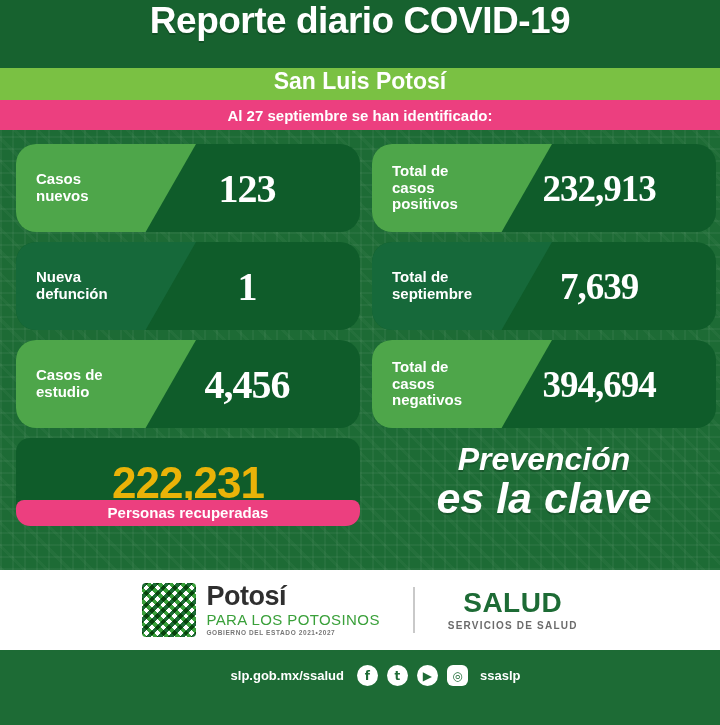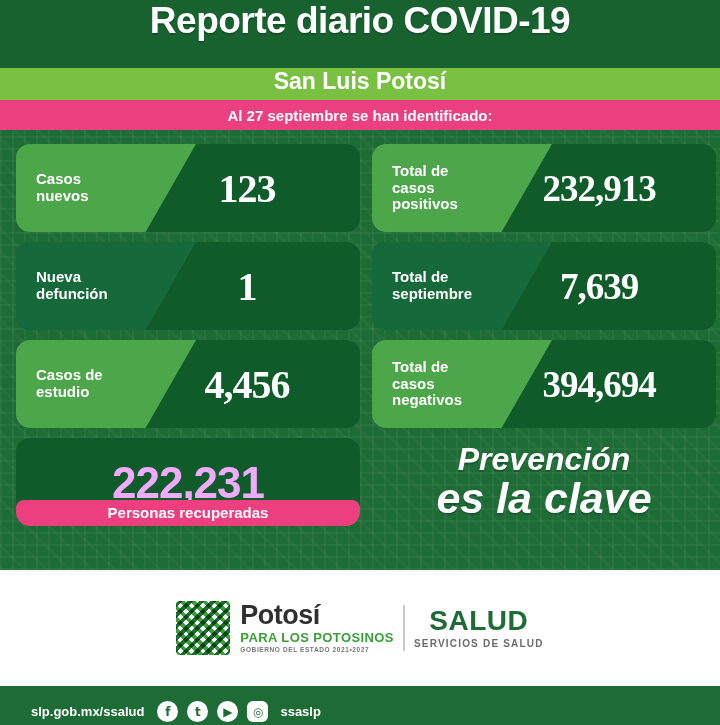--- a/index.html
+++ b/index.html
@@ -64,21 +64,21 @@
 
   .grid {
     display: grid;
     grid-template-columns: 344px 344px;
     gap: 10px 12px;
   }
 
   .card {
     position: relative;
     height: 88px;
-    border-radius: 14px;
+    border-radius: 20px;
     overflow: hidden;
     background: #0f5c2a;
     display: flex;
     align-items: center;
   }
   .card .lbl {
     position: relative;
     z-index: 2;
     color: #ffffff;
     font-size: 15px;
@@ -127,21 +127,21 @@
     height: 88px;
     border-radius: 14px;
     background: #0f5c2a;
     display: flex;
     flex-direction: column;
     align-items: center;
     justify-content: center;
     overflow: hidden;
   }
   .recovered .rnum {
-    color: #f0abfc;
+    color: #eab308;
     font-size: 44px;
     font-weight: bold;
     letter-spacing: -1px;
     line-height: 1;
     margin-top: 2px;
   }
   .recovered .rpill {
     margin-top: 6px;
     background: #ec3f7f;
     color: #ffffff;
@@ -171,50 +171,50 @@
   .slogan .l2 {
     font-size: 43px;
     font-weight: bold;
     font-style: italic;
     line-height: 1.05;
   }
 
   
   .footer-white {
     background: #ffffff;
-    height: 116px;
+    height: 80px;
     display: flex;
     align-items: center;
     justify-content: center;
-    gap: 9px;
+    gap: 33px;
   }
   .logo-block { display: flex; align-items: center; gap: 10px; }
   .glyph {
     width: 54px; height: 54px;
     background:
       repeating-linear-gradient(45deg, #3aa03a 0 4px, #ffffff 4px 8px),
       repeating-linear-gradient(-45deg, #1d6b35 0 4px, #ffffff 4px 8px);
     background-blend-mode: multiply;
     border-radius: 4px;
   }
   .potosi-text { line-height: 1; }
   .potosi-text .p1 { font-size: 27px; font-weight: bold; color: #2f2f2f; letter-spacing: -0.5px; }
-  .potosi-text .p2 { font-size: 13px; font-weight: bold; color: #3aa03a; letter-spacing: 0.4px; margin-top: 2px; }
+  .potosi-text .p2 { font-size: 15px; font-weight: normal; color: #3aa03a; letter-spacing: 0.4px; margin-top: 2px; }
   .potosi-text .p3 { font-size: 6.5px; font-weight: bold; color: #777; letter-spacing: 0.6px; margin-top: 3px; }
   .vdiv { width: 2px; height: 46px; background: #c9c9c9; }
   .salud-block { line-height: 1; text-align: center; }
   .salud-block .s1 { font-size: 28px; font-weight: bold; color: #1d6b35; letter-spacing: 0.5px; }
   .salud-block .s2 { font-size: 10px; font-weight: bold; color: #6b6b6b; letter-spacing: 1.2px; margin-top: 4px; }
 
   .footer-green {
     background: #1d6b35;
     height: 51px;
     display: flex;
     align-items: center;
-    justify-content: flex-start;
+    justify-content: center;
     gap: 9px;
     color: #ffffff;
     padding-left: 31px;
   }
   .footer-green .url { font-size: 13px; font-weight: bold; margin-right: 4px; }
   .soc {
     width: 21px; height: 21px;
     border-radius: 50%;
     background: #ffffff;
     color: #1d6b35;

